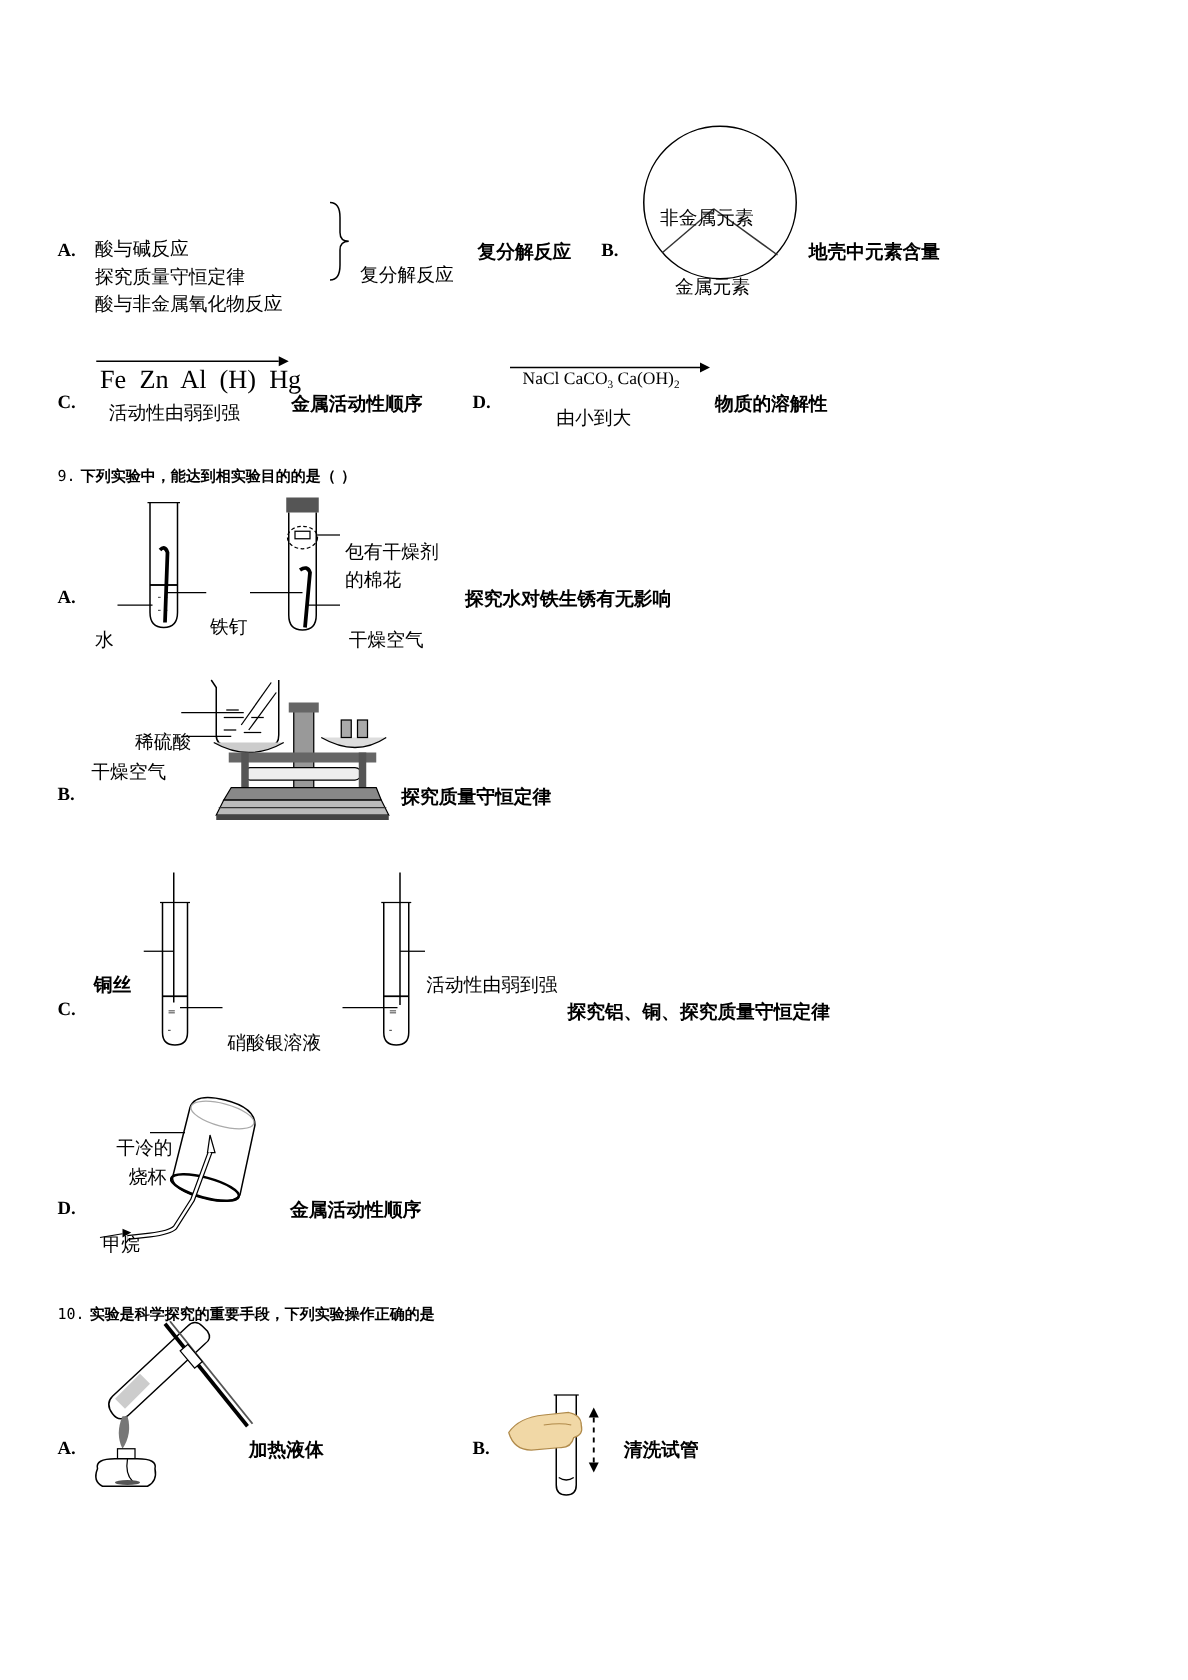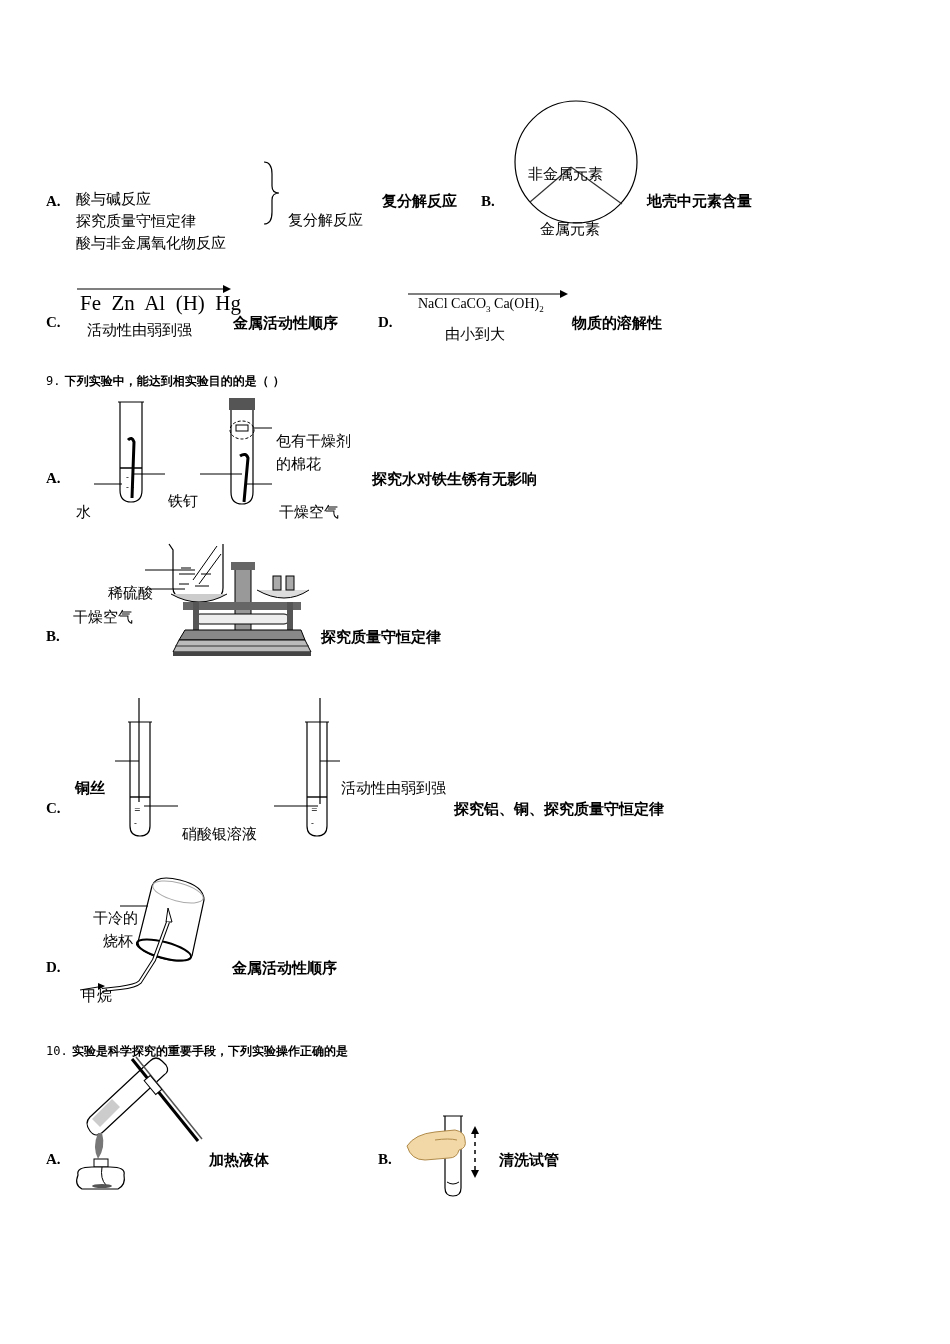--- a/index.html
+++ b/index.html
@@ -183,21 +183,21 @@
   <line x1="64" y1="2" x2="130" y2="84" stroke="#555" stroke-width="1.5"></line>
   <rect x="72" y="26" width="18" height="8" transform="rotate(50 81 30)" fill="#fff" stroke="#000"></rect>
 
   <path d="M26,78 Q20,92 26,104 Q34,92 30,78 Z" fill="#777"></path>
 
   <rect x="22" y="104" width="14" height="8" fill="#fff" stroke="#000"></rect>
   <path d="M6,120 Q4,112 20,112 L38,112 Q54,112 52,120 Q54,130 46,134 L10,134 Q2,130 6,120 Z" fill="#fff" stroke="#000" stroke-width="1.2"></path>
   <path d="M30,112 Q28,124 34,130" fill="none" stroke="#000"></path>
   <ellipse cx="30" cy="131" rx="10" ry="2" fill="#555"></ellipse>
 </svg>
-<div class="abs bold" style="left:209px;top:1123px;">加热液体</div>
+<div class="abs bold" style="left:199px;top:1123px;">加热液体</div>
 
 <div class="abs opt" style="left:378px;top:1123px;">B.</div>
 <svg style="left:405px;top:1112px;" width="90" height="86">
   <path d="M40,4 L40,76 Q40,84 48,84 Q56,84 56,76 L56,4" fill="#fff" stroke="#000" stroke-width="1.2"></path>
   <line x1="38" y1="4" x2="58" y2="4" stroke="#000"></line>
   <path d="M42,70 Q48,74 54,70" fill="none" stroke="#000"></path>
 
   <path d="M2,34 Q10,22 30,20 L50,18 Q60,20 60,28 Q62,36 54,38 Q52,46 44,46 L20,48 Q6,48 2,34 Z" fill="#f1d8a6" stroke="#b08a4a"></path>
   <path d="M30,28 Q44,26 52,28" fill="none" stroke="#b08a4a"></path>
 

